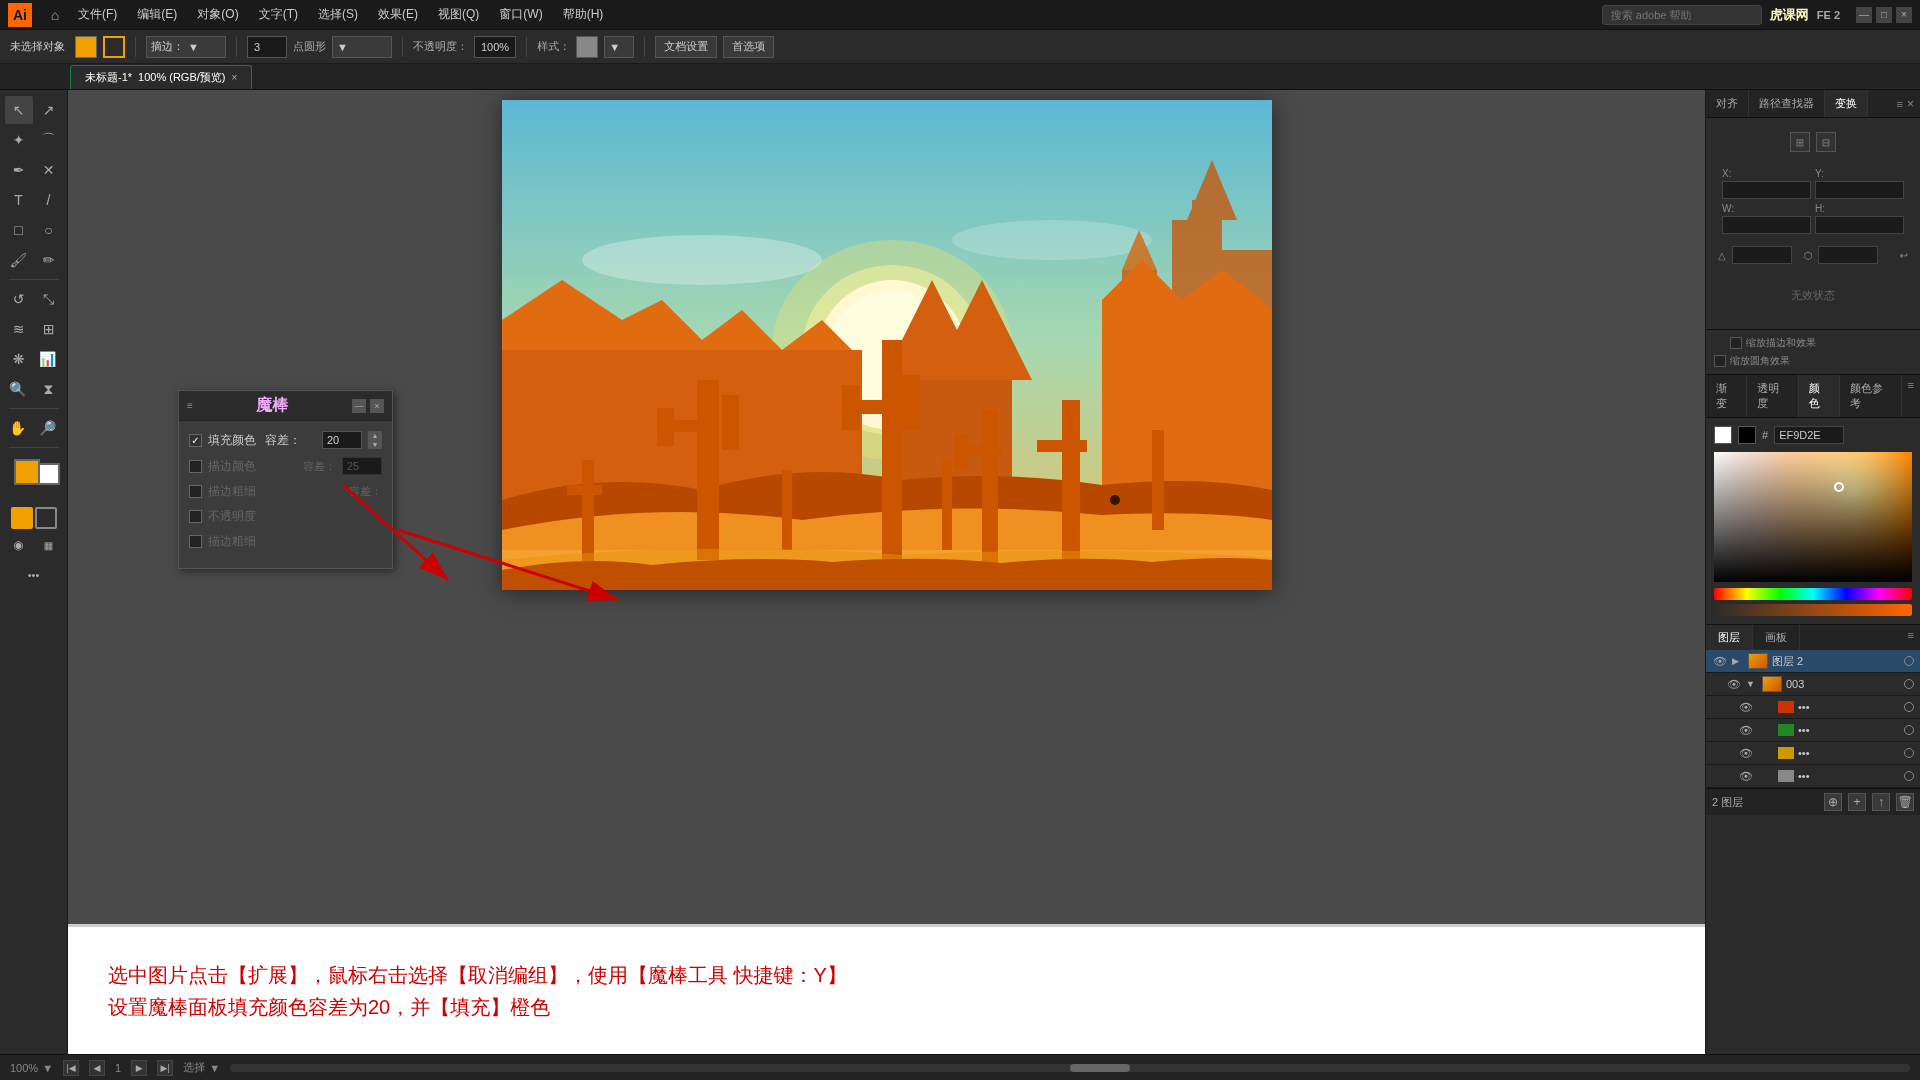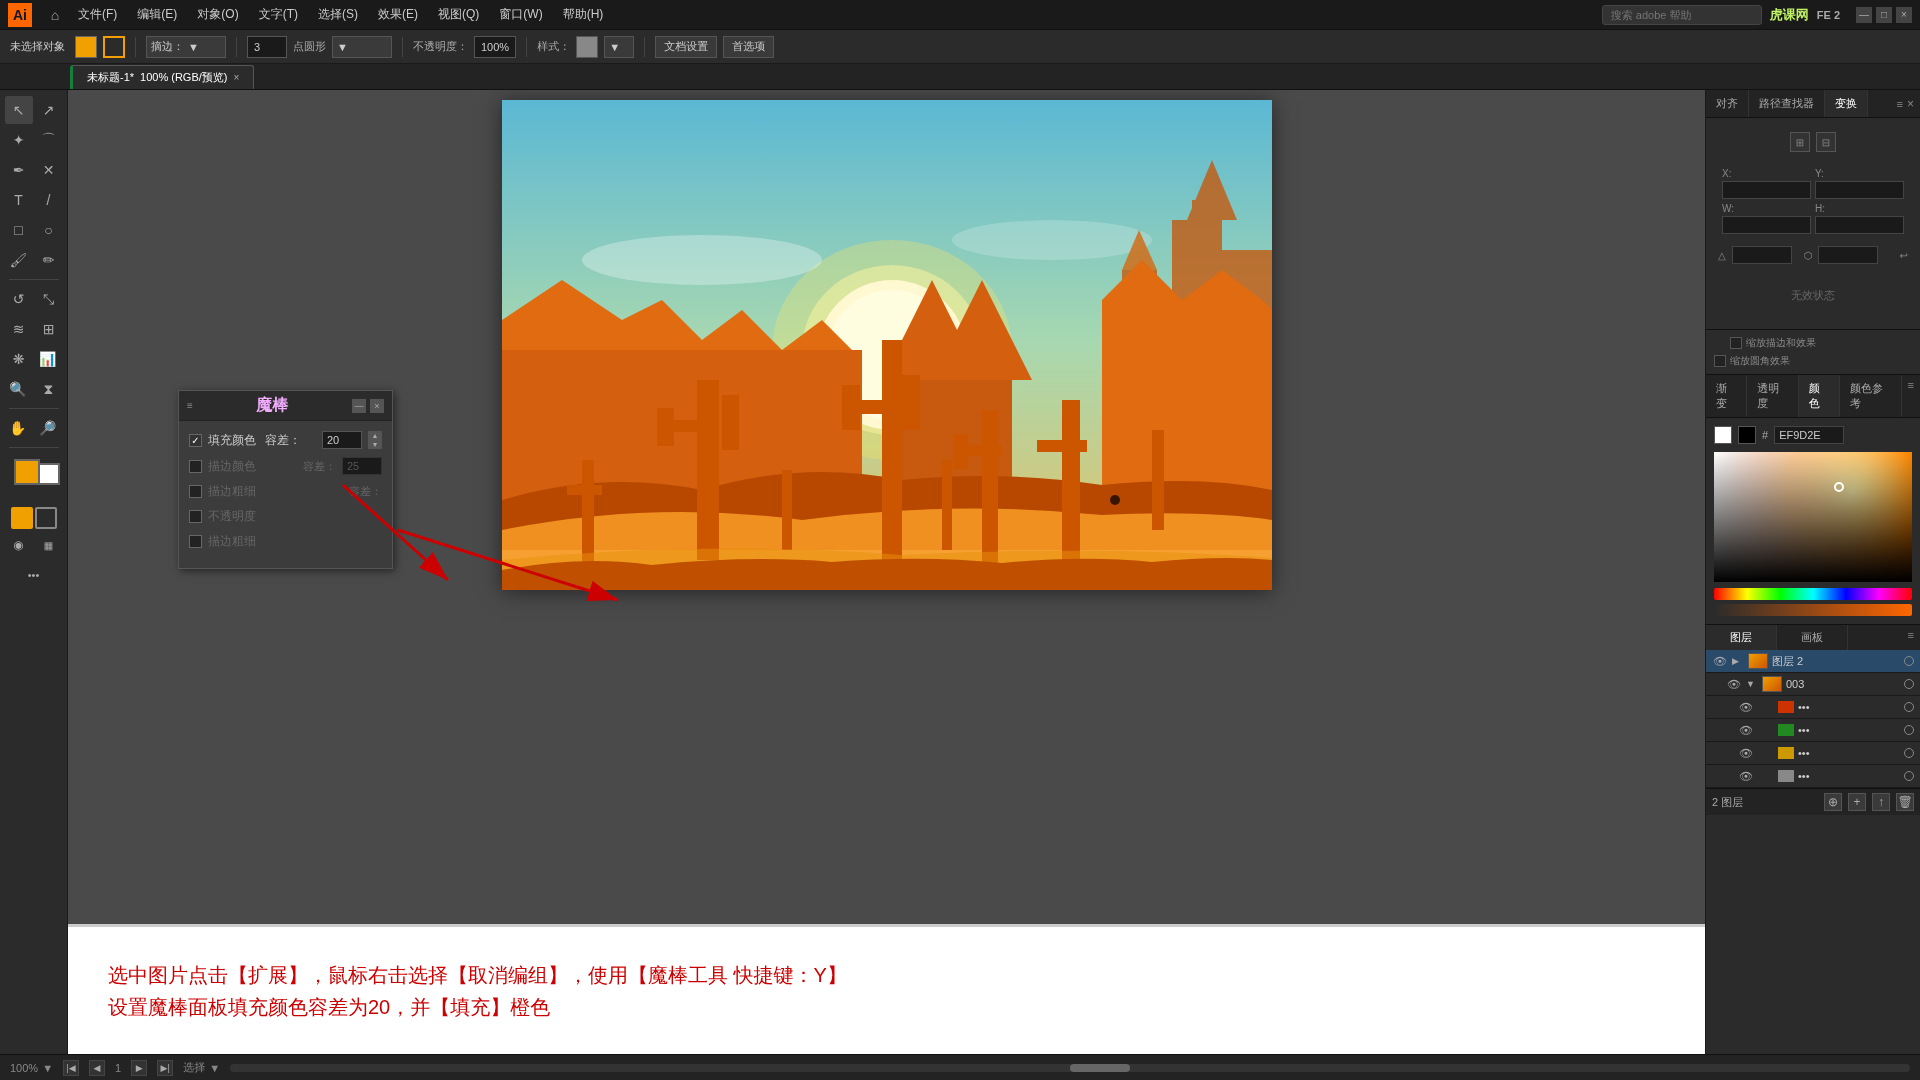--- a/index.html
+++ b/index.html
@@ -61,21 +61,21 @@
       background: #333;
       border: 1px solid #444;
       border-radius: 3px;
       padding: 2px 8px;
       color: #aaa;
       font-size: 11px;
       width: 160px;
       height: 20px;
     }
     .top-brand {
-      color: #bef264;
+      color: #fef9c3;
       font-size: 13px;
       font-weight: bold;
     }
     .window-controls {
       display: flex;
       gap: 4px;
       margin-left: 8px;
     }
     .win-btn {
       width: 16px;
@@ -175,21 +175,21 @@
       align-items: flex-end;
       padding: 0 70px;
       border-bottom: 1px solid #111;
     }
     .tab {
       padding: 4px 14px;
       background: #3a3a3a;
       color: #ccc;
       font-size: 11px;
       border-top: 1px solid #555;
-      border-left: 3px solid #15803d;
+      border-left: 1px solid #15803d;
       border-right: 1px solid #555;
       border-radius: 3px 3px 0 0;
       cursor: pointer;
       display: flex;
       align-items: center;
       gap: 6px;
     }
     .tab.active { background: #2b2b2b; color: #fff; }
     .tab-close { color: #aaa; font-size: 10px; cursor: pointer; }
 
@@ -486,21 +486,21 @@
 
     
     .layers-section {
       border-top: 1px solid #111;
     }
     .layers-tabs {
       display: flex;
       background: #232323;
     }
     .layers-tab {
-      padding: 5px 24px;
+      padding: 5px 12px;
       font-size: 11px;
       color: #aaa;
       cursor: pointer;
       border-right: 1px solid #333;
     }
     .layers-tab.active { color: #fff; background: #2b2b2b; }
     .layer-row {
       display: flex;
       align-items: center;
       padding: 3px 6px;

